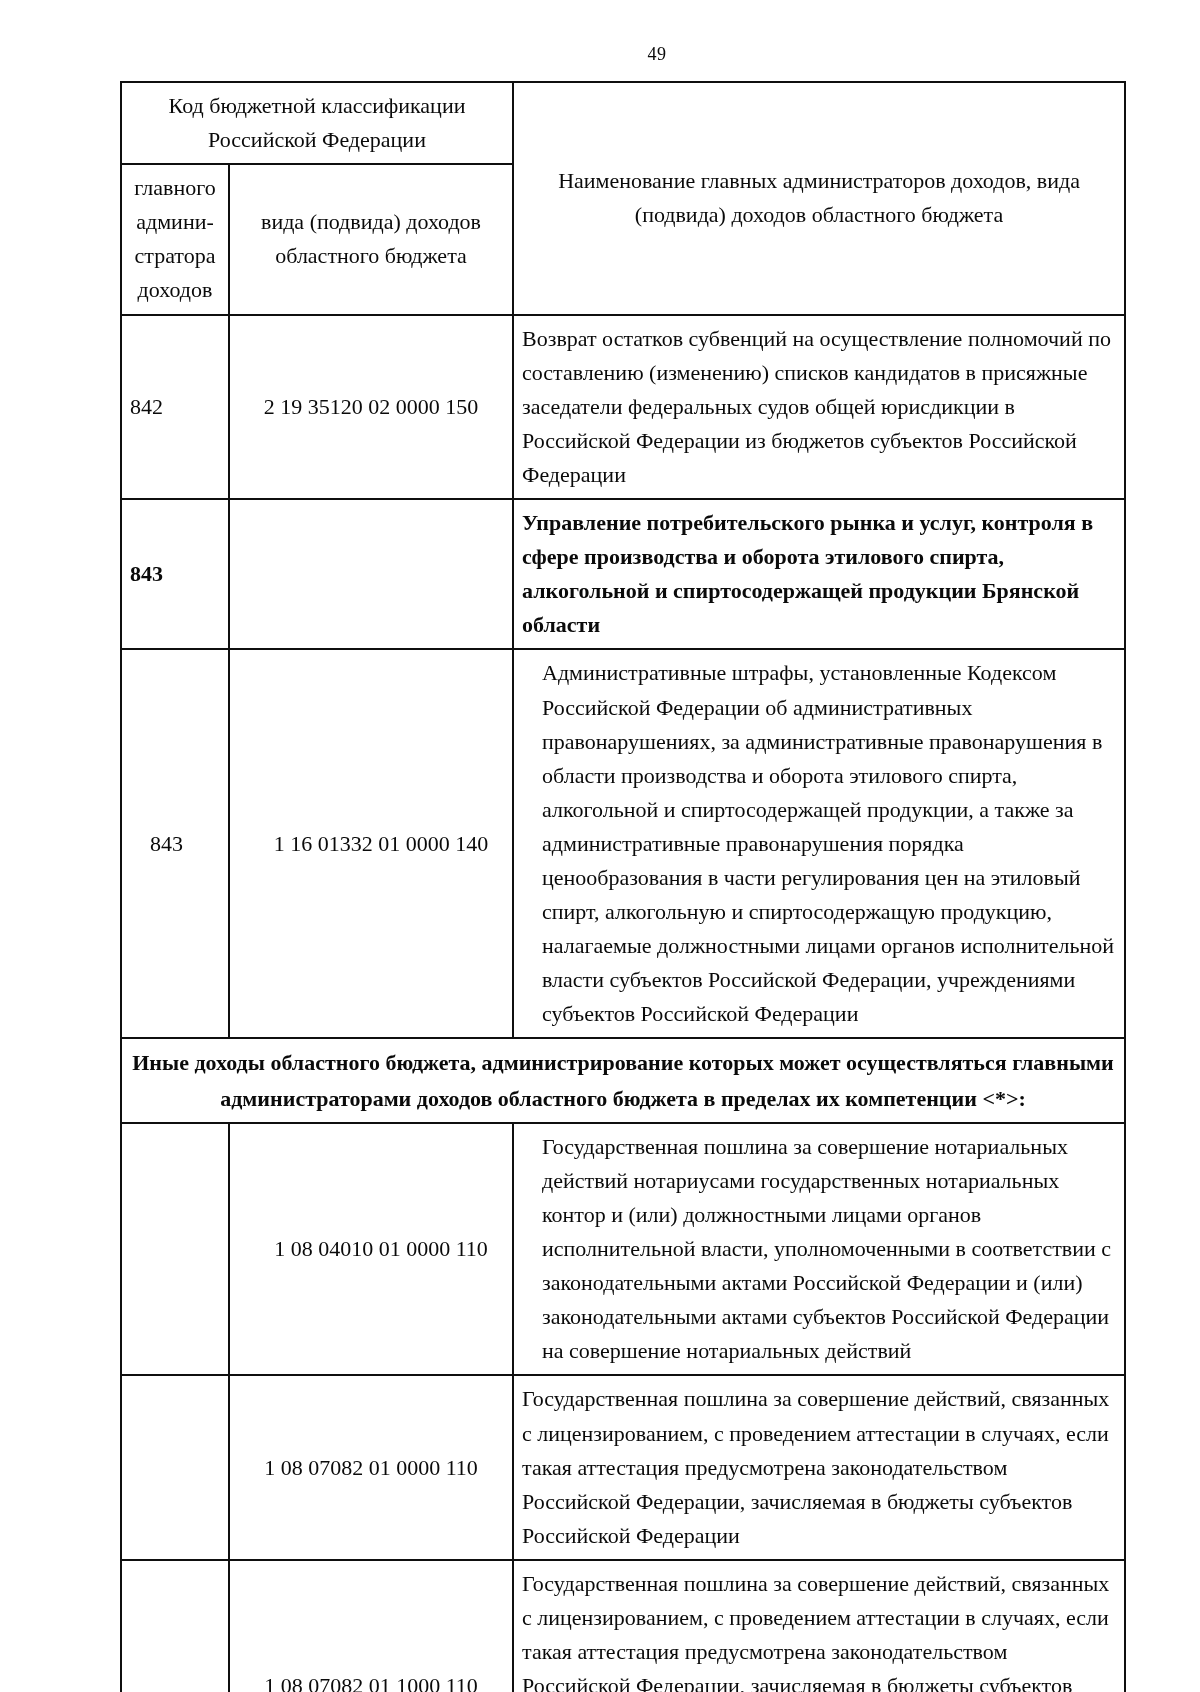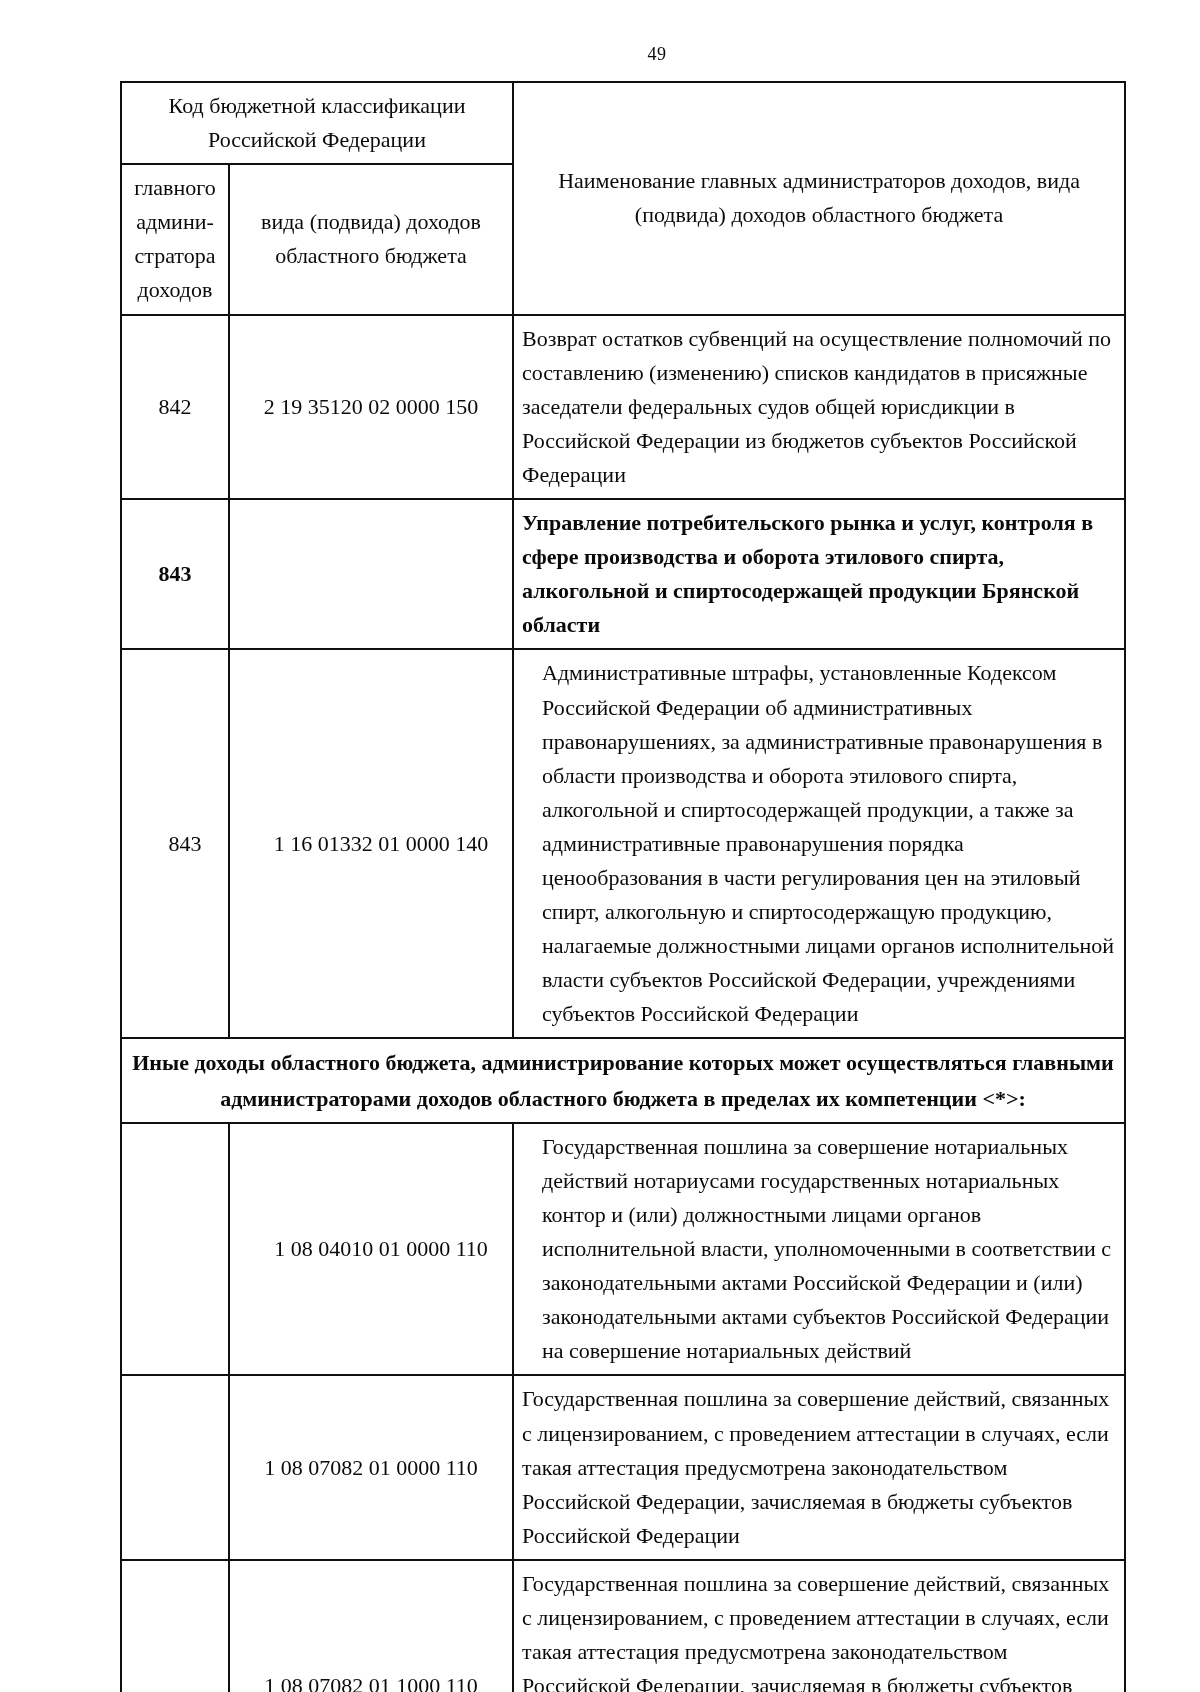--- a/index.html
+++ b/index.html
@@ -46,21 +46,20 @@
   col.c-name  { width: 612px; }
 
   td.hdr {
     text-align: center;
     padding: 8px 12px;
   }
   td.hdr-top { height: 56px; }
   td.hdr-sub { height: 108px; }
 
   td.cell-admin {
-    text-align: center;
   }
   td.cell-code {
     text-align: center;
     white-space: nowrap;
     border-radius: 29px;
   }
   td.cell-name {
     text-align: left;
     padding: 8px 6px 8px 8px;
   }

